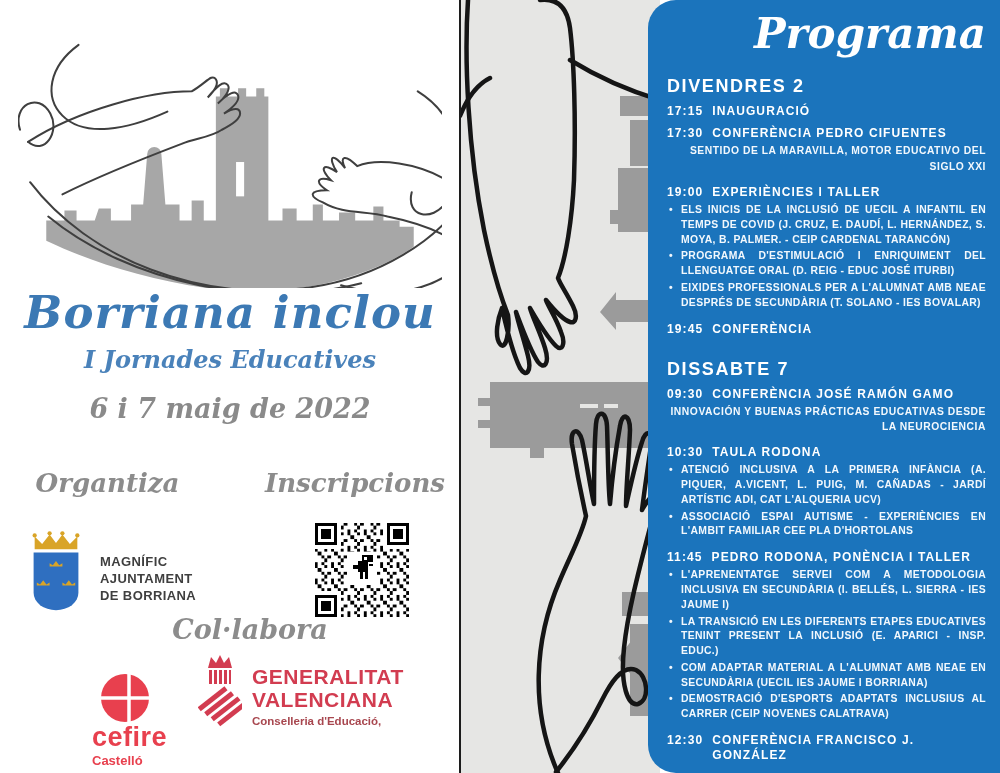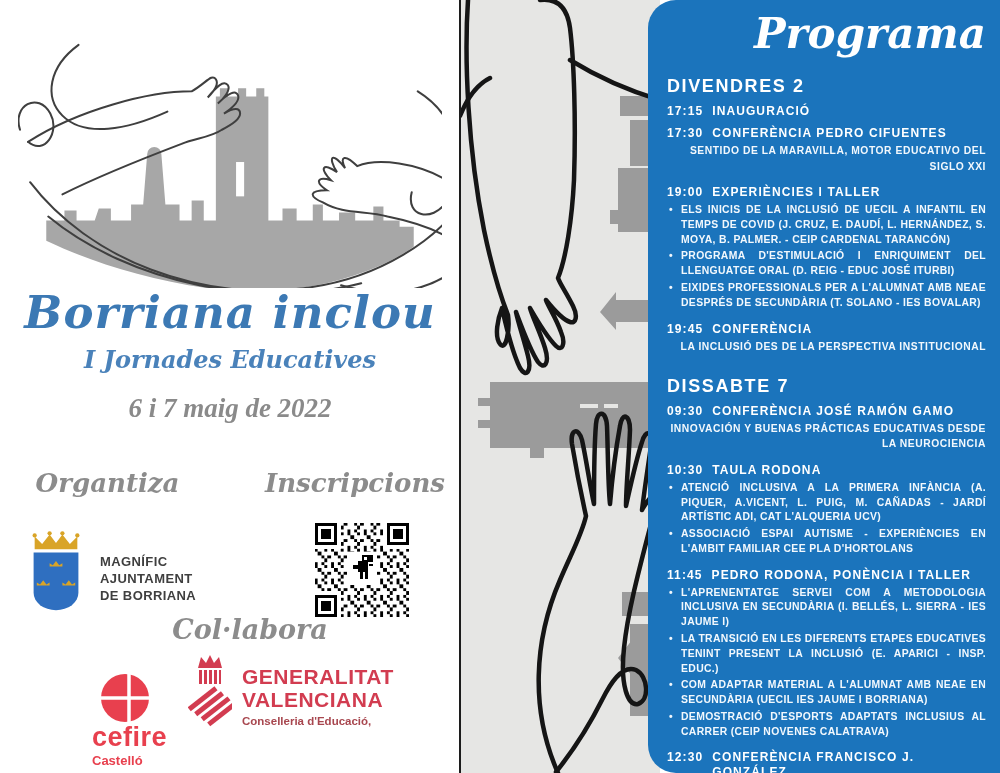--- a/index.html
+++ b/index.html
@@ -10,41 +10,41 @@
   .left-panel { position:absolute; left:0; top:0; width:460px; height:773px; background:#ffffff; }
   .illustration { position:absolute; left:18px; top:30px; width:424px; height:258px; }
 
   .script { font-family:"DejaVu Serif", serif; font-style:italic; }
 
   .main-title { position:absolute; left:0; top:286px; width:460px; text-align:center;
     font-size:45px; font-weight:700; color:#3c79b4; letter-spacing:1px; }
   .sub-title { position:absolute; left:0; top:345px; width:460px; text-align:center;
     font-size:24px; font-weight:700; color:#4a82ba; }
   .dates { position:absolute; left:0; top:393px; width:460px; text-align:center;
-    font-size:27px; color:#8a8a8a; font-weight:600;font-family:Liberation Serif, serif; }
+    font-size:27px; color:#8a8a8a; font-weight:600; }
 
   .organiza-label { position:absolute; left:0; top:468px; width:215px; text-align:center;
     font-size:26px; color:#8c8c8c; font-weight:600; }
   .inscriptions-label { position:absolute; left:250px; top:468px; width:210px; text-align:center;
     font-size:26px; color:#8c8c8c; font-weight:600; }
   .collabora-label { position:absolute; left:40px; top:614px; width:420px; text-align:center;
     font-size:27px; color:#8c8c8c; font-weight:600; }
 
   .ajuntament { position:absolute; left:24px; top:530px; display:flex; align-items:flex-start; }
   .ajuntament-text { margin-left:12px; margin-top:24px; font-size:13px; font-weight:700;
     color:#3f3f3f; line-height:1.3; letter-spacing:.4px; }
 
   .qr-wrap { position:absolute; left:308px; top:516px; width:108px; height:108px; }
 
   .cefire { position:absolute; left:82px; top:672px; display:flex; align-items:center;flex-direction:column; }
   .cefire-text { margin-left:10px; line-height:1; }
   .cefire-name { font-size:27px; font-weight:800; color:#e8404e; letter-spacing:.5px; }
   .cefire-city { font-size:13px; font-weight:700; color:#e8404e; margin-top:3px; }
 
-  .generalitat { position:absolute; left:188px; top:654px; display:flex; align-items:flex-start;justify-content:flex-end; }
+  .generalitat { position:absolute; left:198px; top:654px; display:flex; align-items:flex-start;justify-content:flex-end; }
   .generalitat-text { margin-left:10px; margin-top:12px; }
   .gva-line { font-size:21px; font-weight:800; color:#d23c50; letter-spacing:.5px; line-height:1.08; }
   .gva-sub { font-size:11.5px; font-weight:700; color:#a8474f; margin-top:4px; }
 
   
   .mid-strip { position:absolute; left:460px; top:0; width:200px; height:773px; background:#e6e6e4; }
   .divider-line { position:absolute; left:459px; top:0; width:2px; height:773px; background:#1c1c1c; }
   .mid-art { position:absolute; left:0; top:0; width:200px; height:773px; }
 
   
@@ -258,21 +258,20 @@
           <li>PROGRAMA D'ESTIMULACIÓ I ENRIQUIMENT DEL LLENGUATGE ORAL (D. REIG - EDUC JOSÉ ITURBI)</li>
           <li>EIXIDES PROFESSIONALS PER A L'ALUMNAT AMB NEAE DESPRÉS DE SECUNDÀRIA (T. SOLANO - IES BOVALAR)</li>
         </ul>
       </div>
 
       <div class="entry gap">
         <div class="entry-line">
           <span class="entry-time">19:45</span>
           <span>CONFERÈNCIA</span>
         </div>
-        <div class="entry-sub">LA INCLUSIÓ DES DE LA PERSPECTIVA INSTITUCIONAL</div>
       </div>
 
       <div class="day-header second">DISSABTE 7</div>
 
       <div class="entry">
         <div class="entry-line">
           <span class="entry-time">09:30</span>
           <span>CONFERÈNCIA JOSÉ RAMÓN GAMO</span>
         </div>
         <div class="entry-sub">INNOVACIÓN Y BUENAS PRÁCTICAS EDUCATIVAS DESDE LA NEUROCIENCIA</div>

